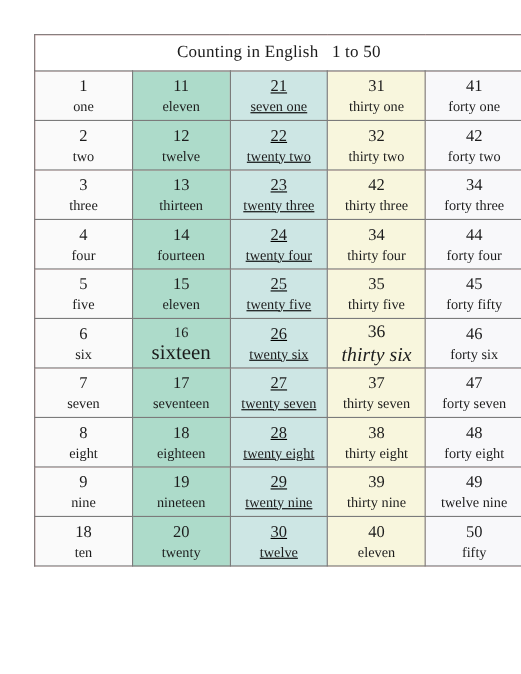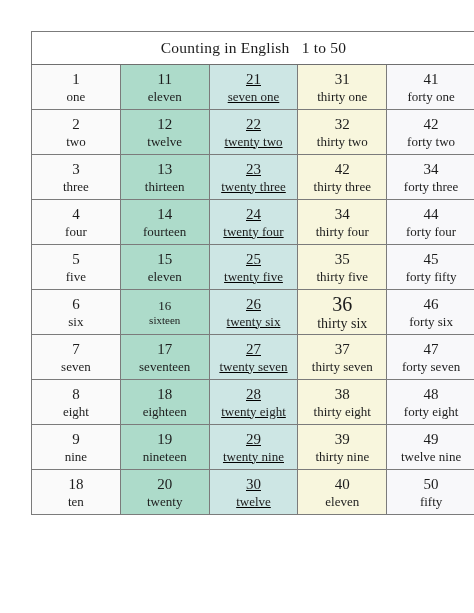--- a/index.html
+++ b/index.html
@@ -82,24 +82,24 @@
 
   
   .col-1 { width: 64px;  background: #fafafa; }
   .col-2 { width: 90px;  background: #addbca; }
   .col-3 { width: 80px;  background: #cde6e4; text-decoration: underline; }
   .col-4 { width: 87px;  background: #f8f6dd; }
   .col-5 { width: 82px;  background: #f8f8fa; }
 
   
   .emph .num  { font-size: 13px; }
-  .emph .word { font-size: 11px; }
-
-  .emph-mid .num  { font-size: 20px; }
-  .emph-mid .word { font-size: 14px; }
+  .emph .word { font-size: 19px; }
+
+  .emph-mid .num  { font-size: 16px; }
+  .emph-mid .word { font-size: 18px; font-style: italic; }
 </style>
 </head>
 <body>
 
 <div id="page">
   <div id="table-wrap">
     <table class="counting-table">
       <tbody>
         <tr class="header-row">
           <td colspan="5">

